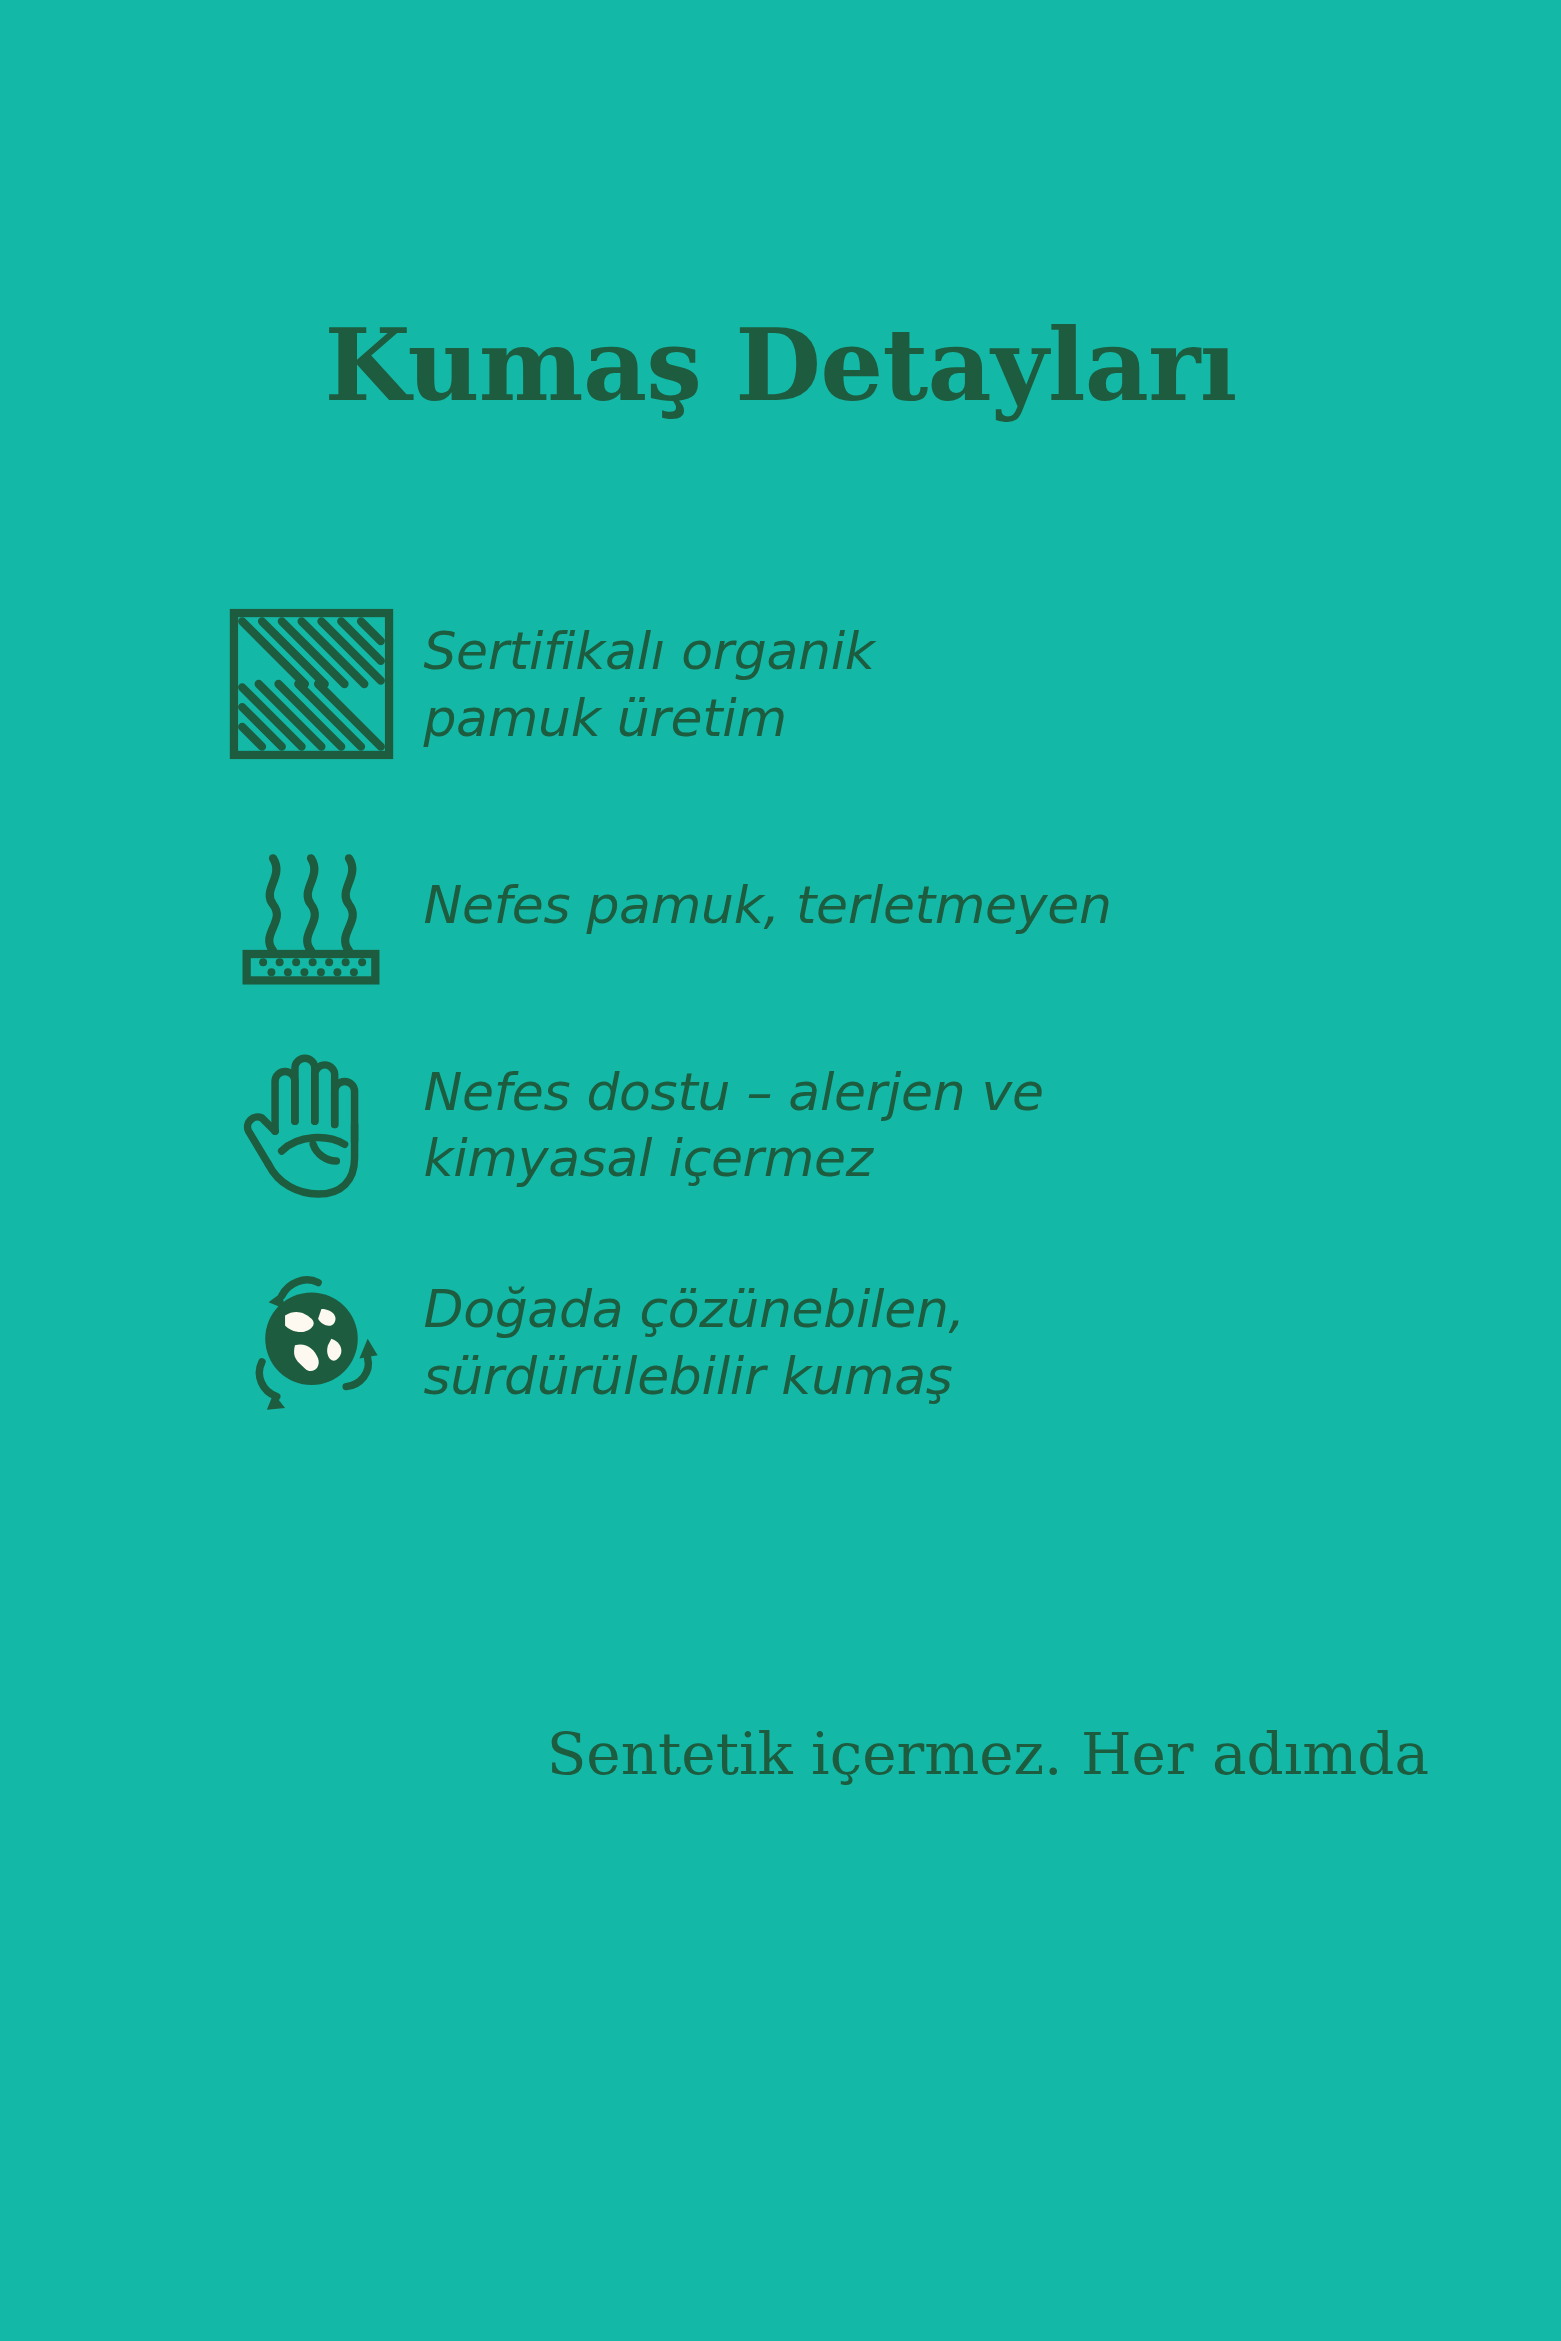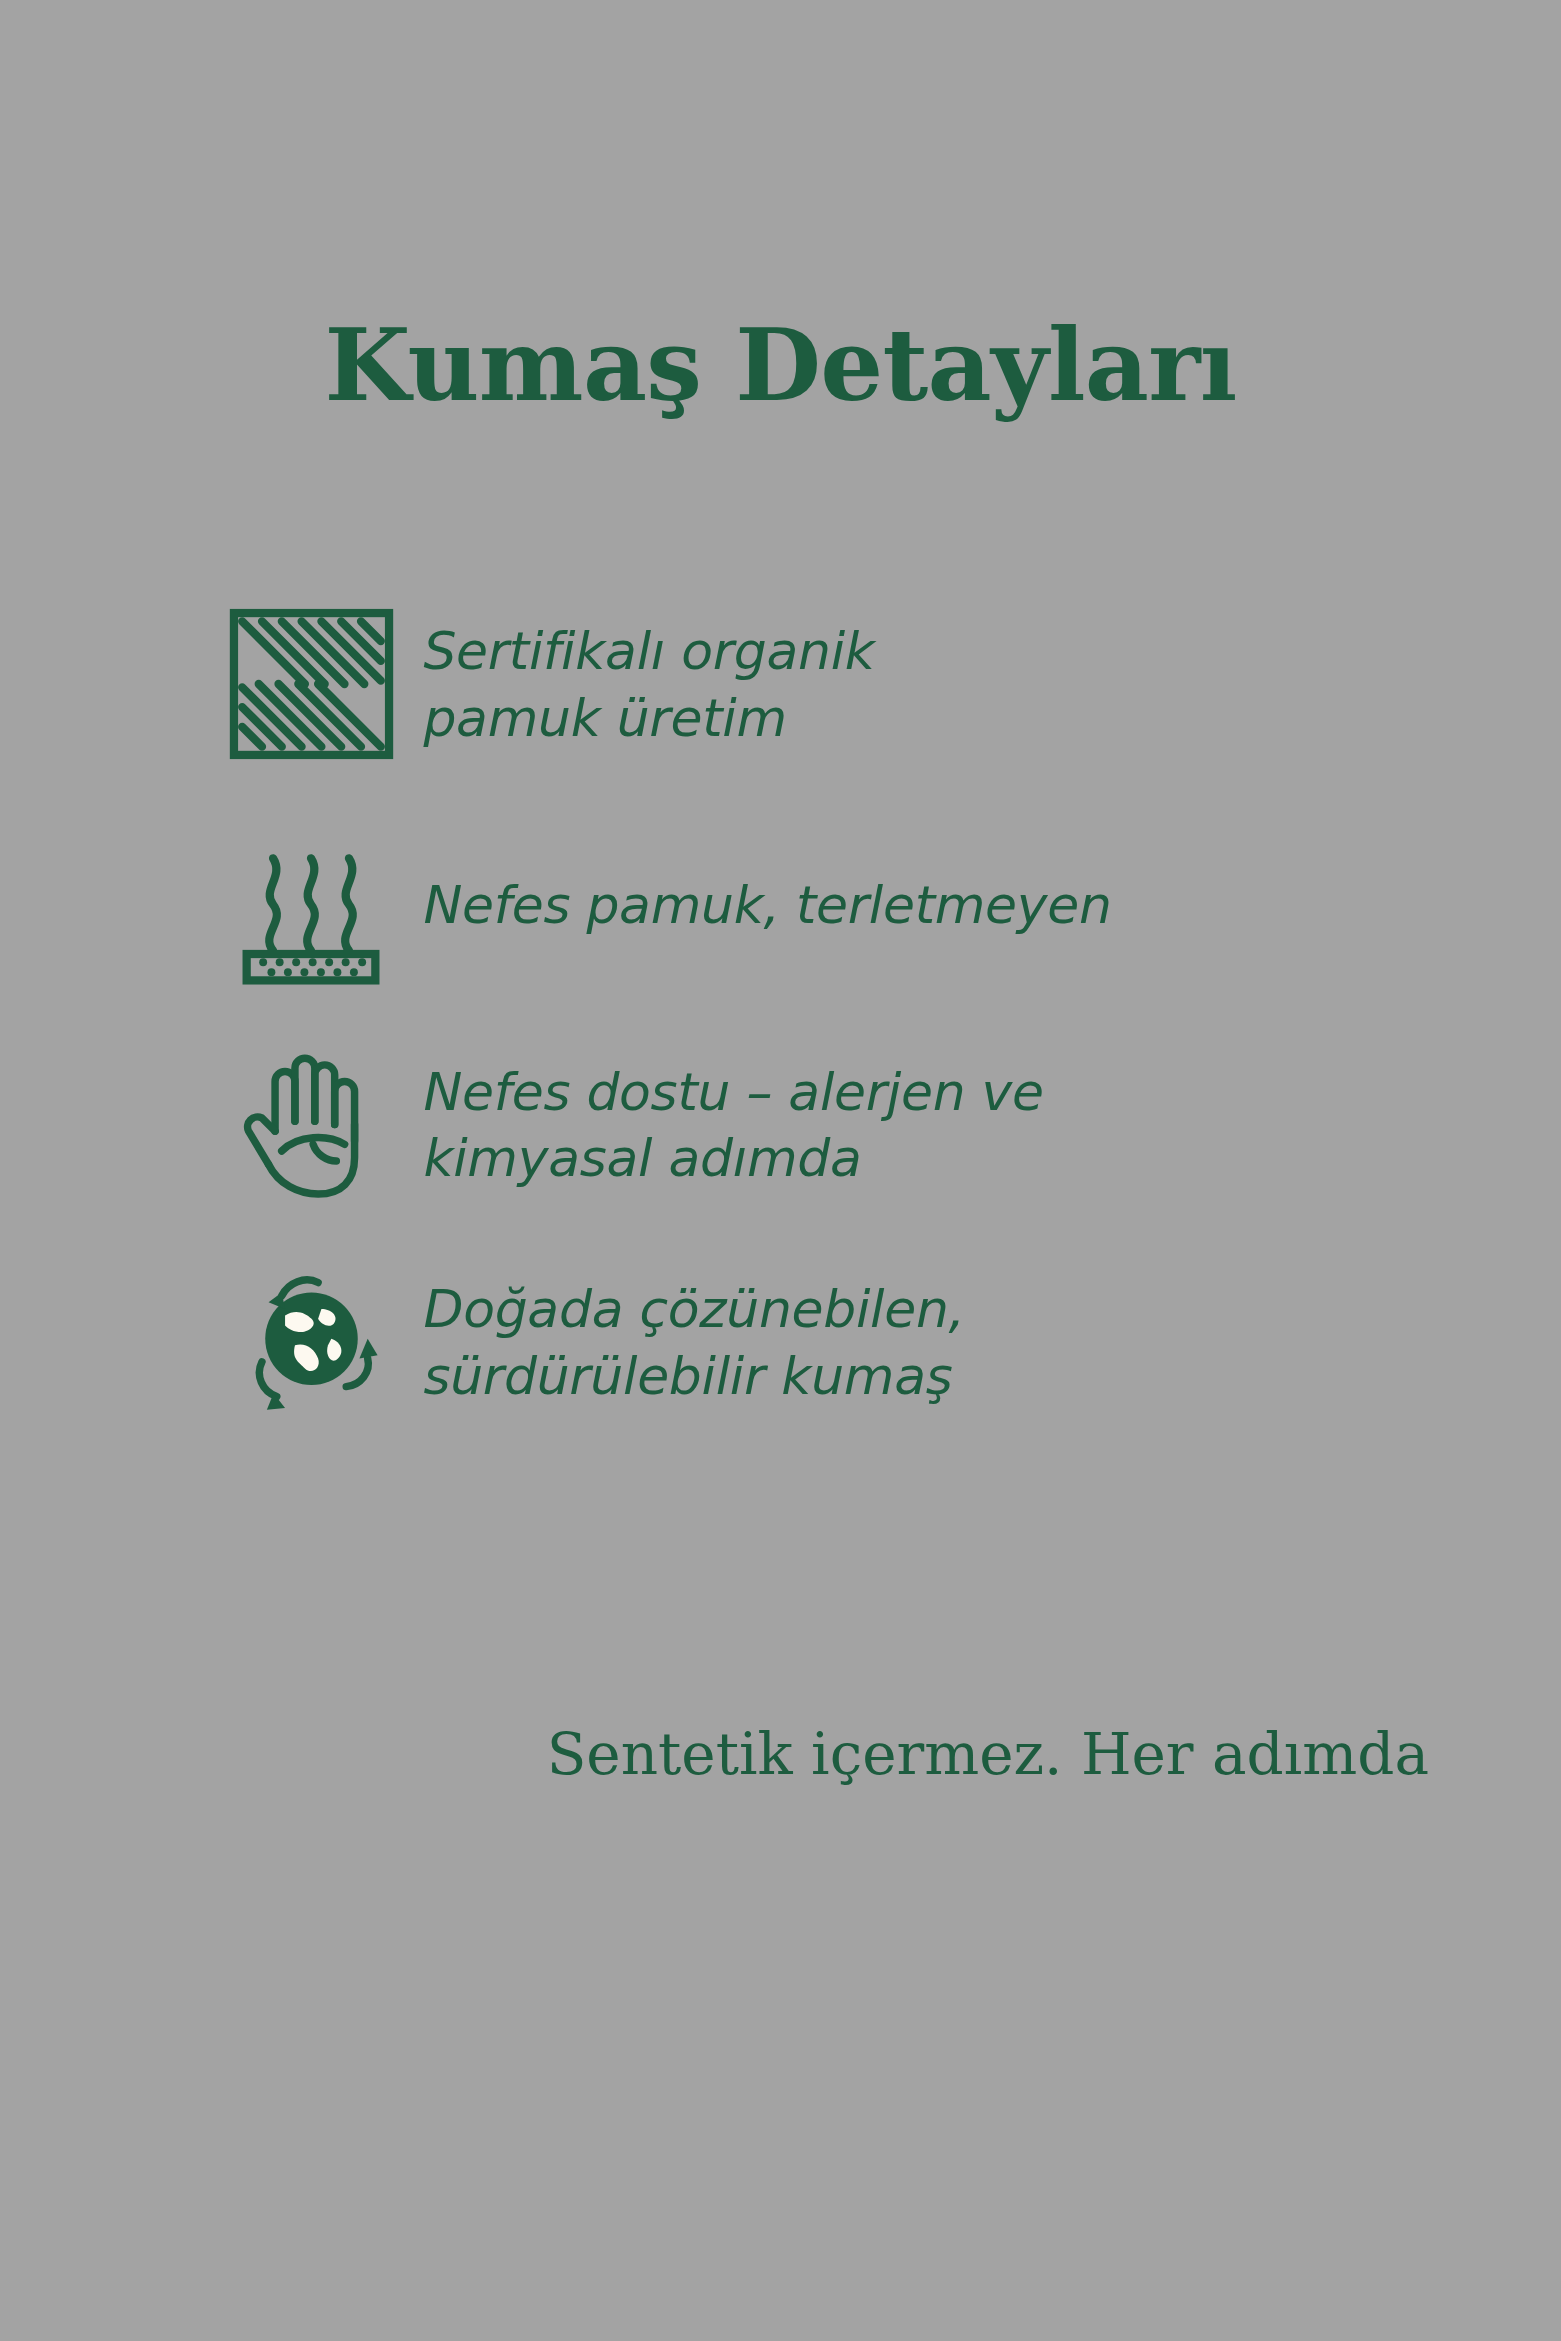--- a/index.html
+++ b/index.html
@@ -10,21 +10,21 @@
     width: 1561px;
     height: 2342px;
     background: #fdf9f0;
     font-family: "Liberation Sans", sans-serif;
     overflow: hidden;
   }
   .page {
     position: relative;
     width: 1561px;
     height: 2342px;
-    background: #a3a3a3;
+    background: #14b8a6;
     box-sizing: border-box;
   }
 
   
   .title {
     position: absolute;
     top: 311px;
     left: 0;
     width: 1561px;
     text-align: center;
@@ -170,21 +170,21 @@
             <path d="M62 48 V28 a6 6 0 0 1 12 0 v30"></path>
             <path d="M26 52 l-8 -8 a6 6 0 0 0 -8 8 l12 20"></path>
             <path d="M22 72 c6 12 18 18 30 18 14 0 22 -8 22 -22 V48"></path>
             <path d="M30 64 c10 -10 28 -10 38 -4"></path>
             <path d="M49 60 c2 6 8 10 14 10"></path>
           </g>
         </svg>
       </div>
       <div class="feature-text">
         <span>Nefes dostu – alerjen ve</span><br>
-        <span>kimyasal adımda</span>
+        <span>kimyasal içermez</span>
       </div>
     </div>
 
     <div class="feature-row">
       <div class="feature-icon">
         <svg width="159" height="152" viewBox="0 0 96 92" fill="none" xmlns="http://www.w3.org/2000/svg">
           <circle cx="48" cy="44" r="28" fill="#1d5c3f"></circle>
           <g fill="#fdf9f0">
             <path d="M32 30 c6 -4 12 -2 16 2 c4 4 -2 8 -6 8 c-5 0 -8 -2 -10 -4z"></path>
             <path d="M54 26 c6 0 10 4 8 8 c-2 4 -8 2 -10 -2z"></path>

